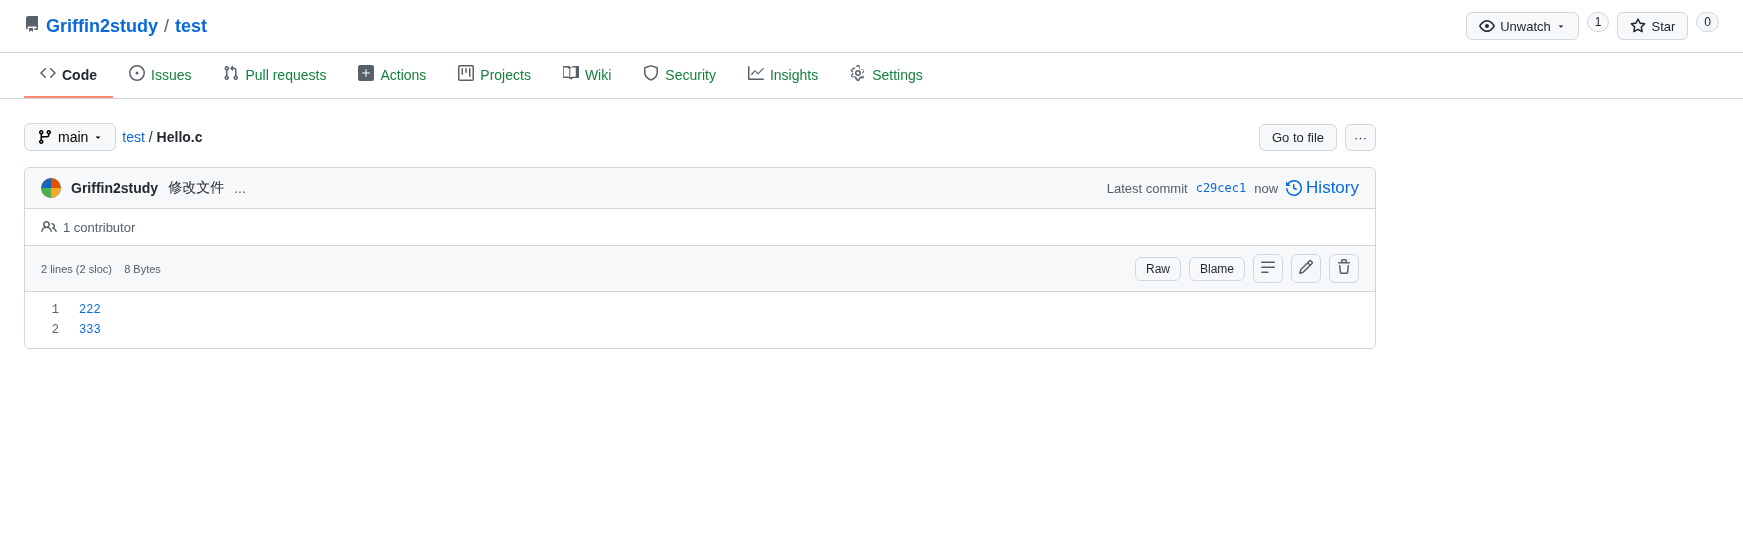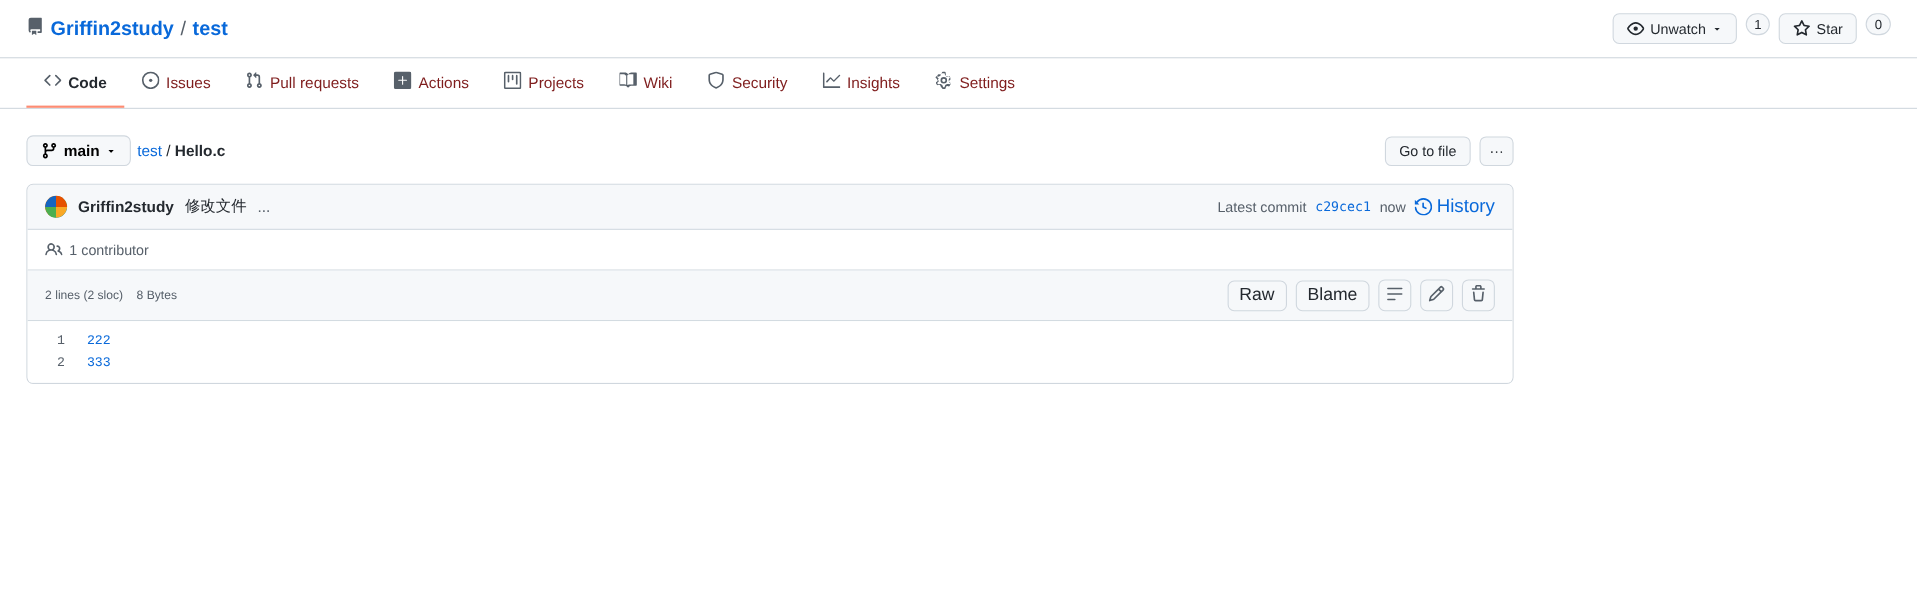--- a/index.html
+++ b/index.html
@@ -71,21 +71,21 @@
       align-items: center;
       padding: 0 24px;
       border-bottom: 1px solid #d0d7de;
       gap: 0;
     }
     .nav-tab {
       display: flex;
       align-items: center;
       gap: 6px;
       padding: 12px 16px;
-      color: #7f1d1d;
+      color: #15803d;
       text-decoration: none;
       font-size: 14px;
       border-bottom: 2px solid transparent;
       cursor: pointer;
       white-space: nowrap;
     }
     .nav-tab.active {
       color: #24292f;
       border-bottom-color: #fd8c73;
       font-weight: 600;
@@ -113,21 +113,20 @@
     .branch-selector {
       display: flex;
       align-items: center;
       gap: 5px;
       padding: 5px 12px;
       border: 1px solid #d0d7de;
       border-radius: 6px;
       background: #f6f8fa;
       cursor: pointer;
       font-size: 14px;
-      font-weight: bold;
     }
     .breadcrumb-path {
       font-size: 14px;
       color: #24292f;
     }
     .breadcrumb-path a {
       color: #0969da;
       text-decoration: none;
     }
     .breadcrumb-actions {
@@ -226,21 +225,21 @@
     .file-actions {
       display: flex;
       align-items: center;
       gap: 8px;
     }
     .file-btn {
       padding: 4px 10px;
       border: 1px solid #d0d7de;
       border-radius: 6px;
       background: #f6f8fa;
-      font-size: 16px;
+      font-size: 12px;
       cursor: pointer;
       color: #24292f;
     }
     .file-icon-btn {
       padding: 4px 6px;
       border: 1px solid #d0d7de;
       border-radius: 6px;
       background: #f6f8fa;
       cursor: pointer;
       color: #57606a;

